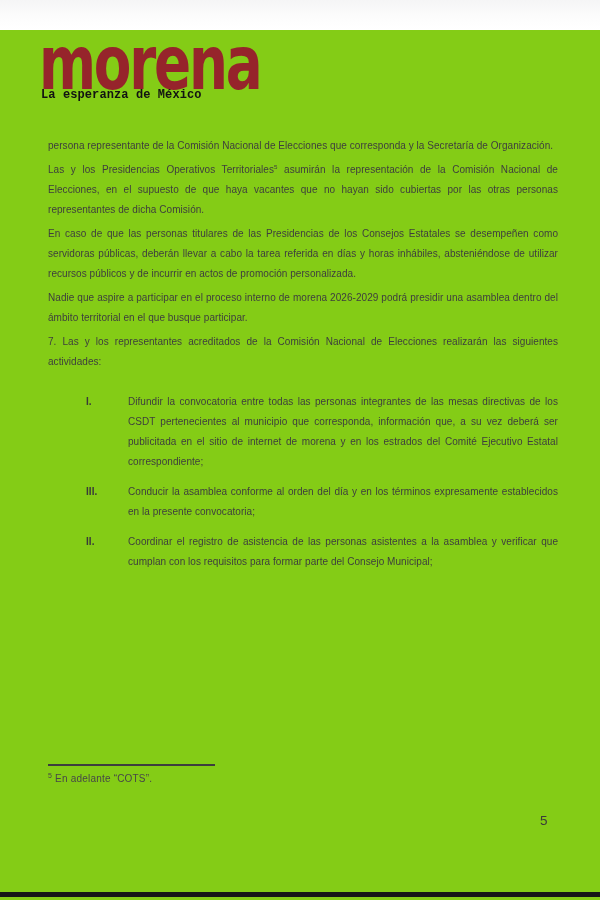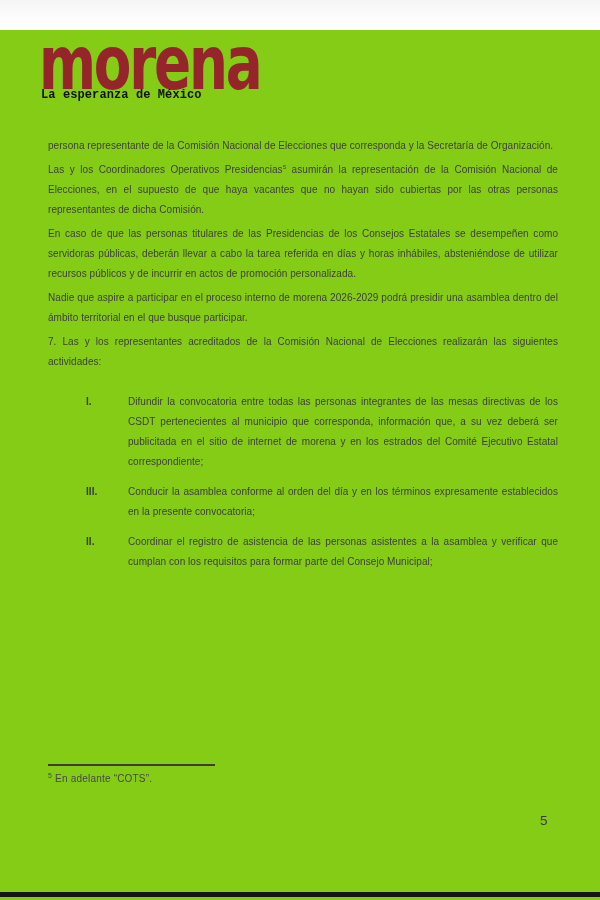--- a/index.html
+++ b/index.html
@@ -84,21 +84,21 @@
   <div class="top-shade"></div>
 
   <header>
     <div class="brand">morena</div>
     <div class="tagline">La esperanza de México</div>
   </header>
 
   <main class="content">
     <p>persona representante de la Comisión Nacional de Elecciones que corresponda y la Secretaría de Organización.</p>
 
-    <p><span>Las y los Coordinadores Operativos Presidencias</span><sup>5</sup><span> asumirán la representación de la Comisión Nacional de Elecciones, en el supuesto de que haya vacantes que no hayan sido cubiertas por las otras personas representantes de dicha Comisión.</span></p>
+    <p><span>Las y los Presidencias Operativos Territoriales</span><sup>5</sup><span> asumirán la representación de la Comisión Nacional de Elecciones, en el supuesto de que haya vacantes que no hayan sido cubiertas por las otras personas representantes de dicha Comisión.</span></p>
 
     <p>En caso de que las personas titulares de las Presidencias de los Consejos Estatales se desempeñen como servidoras públicas, deberán llevar a cabo la tarea referida en días y horas inhábiles, absteniéndose de utilizar recursos públicos y de incurrir en actos de promoción personalizada.</p>
 
     <p>Nadie que aspire a participar en el proceso interno de morena 2026-2029 podrá presidir una asamblea dentro del ámbito territorial en el que busque participar.</p>
 
     <p>7. Las y los representantes acreditados de la Comisión Nacional de Elecciones realizarán las siguientes actividades:</p>
 
     <div class="list">
       <div class="list-item">
         <div class="numeral">I.</div>

